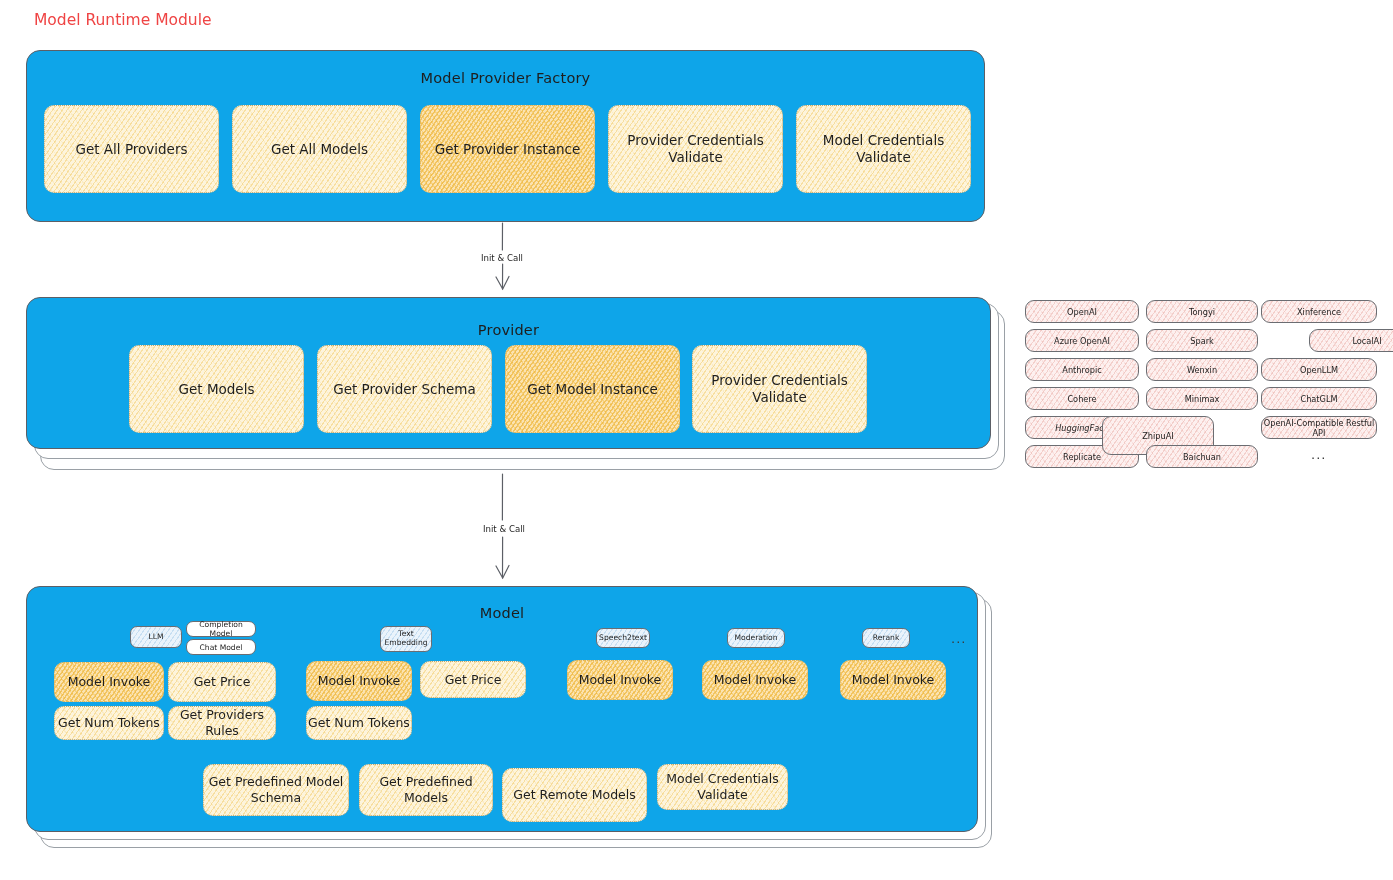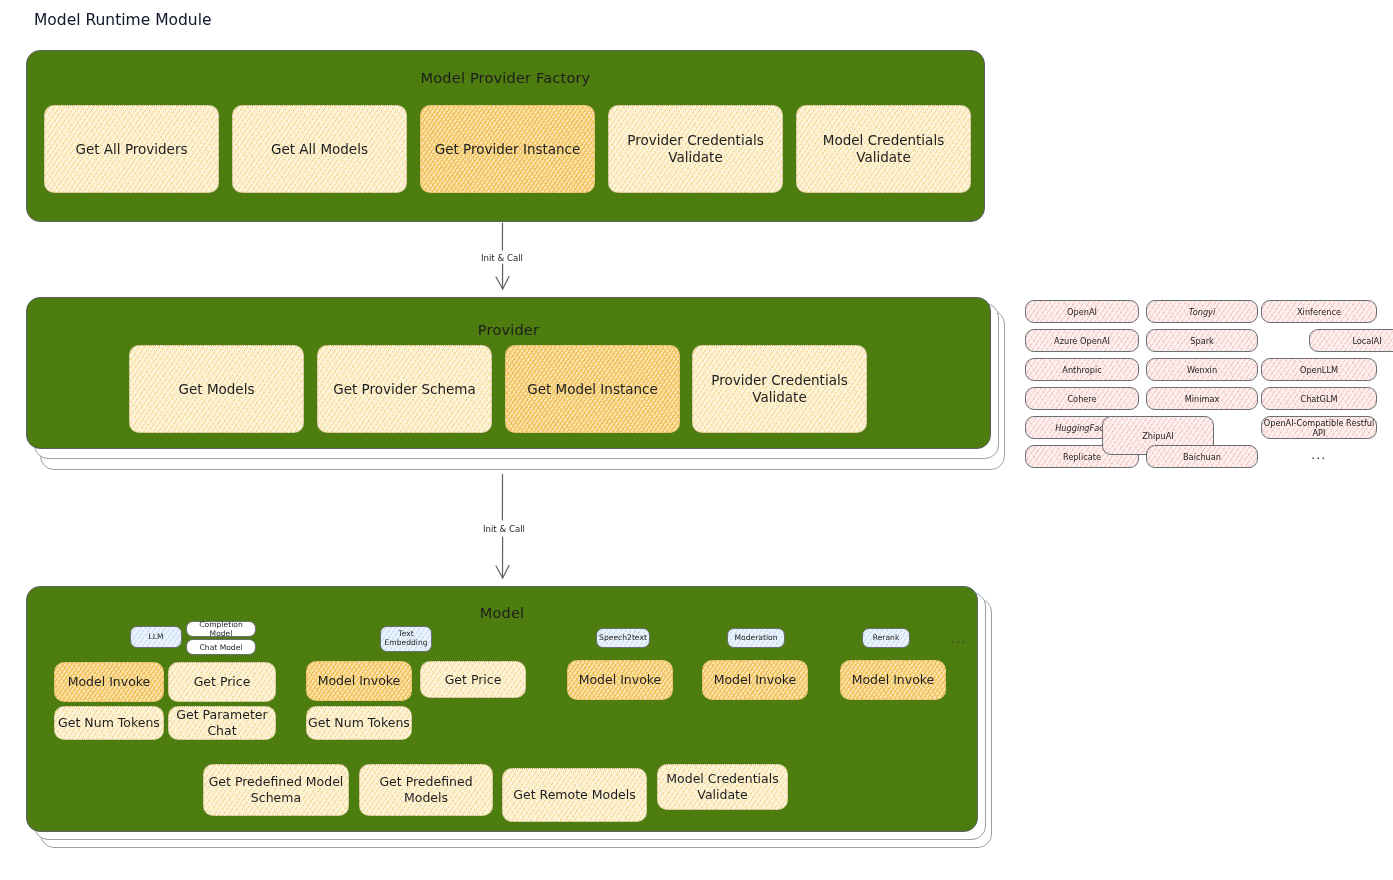--- a/index.html
+++ b/index.html
@@ -18,21 +18,21 @@
   }
 
   
   .hd {
     position: absolute;
     box-sizing: border-box;
   }
   .panel {
     border: 1.4px solid #5c5f66;
     border-radius: 14px;
-    background: #4d7c0f;
+    background: #0ea5e9;
   }
   .panel-shadow {
     border: 1.2px solid #9aa0a6;
     border-radius: 14px;
     background: #ffffff;
   }
 
   .title {
     position: absolute;
     width: 100%;
@@ -132,21 +132,21 @@
     white-space: nowrap;
     background: #ffffff;
     padding: 0 3px;
   }
 
   #page-title {
     position: absolute;
     left: 34px;
     top: 11px;
     font-size: 15.5px;
-    color: #0f172a;
+    color: #ef4444;
   }
 
   svg.overlay {
     position: absolute;
     left: 0;
     top: 0;
     width: 1393px;
     height: 880px;
     pointer-events: none;
   }
@@ -177,21 +177,21 @@
 <div class="ybox hot" style="left:505px; top:345px; width:175px; height:88px;">Get Model Instance</div>
 <div class="ybox" style="left:692px; top:345px; width:175px; height:88px;">Provider Credentials Validate</div>
 
 <div id="provider-list">
     <div class="pbox" style="left: 1025px; top: 300px; width: 114px; height: 23px;">OpenAI</div>
     <div class="pbox" style="left: 1025px; top: 329px; width: 114px; height: 23px; text-align: right;">Azure OpenAI</div>
     <div class="pbox" style="left: 1025px; top: 358px; width: 114px; height: 23px;">Anthropic</div>
     <div class="pbox" style="left: 1025px; top: 387px; width: 114px; height: 23px;">Cohere</div>
     <div class="pbox" style="left: 1025px; top: 416px; width: 114px; height: 23px; font-style: italic;">HuggingFace</div>
     <div class="pbox" style="left: 1025px; top: 445px; width: 114px; height: 23px;">Replicate</div>
-    <div class="pbox" style="left: 1146px; top: 300px; width: 112px; height: 23px; font-style: italic;">Tongyi</div>
+    <div class="pbox" style="left: 1146px; top: 300px; width: 112px; height: 23px;">Tongyi</div>
     <div class="pbox" style="left: 1146px; top: 329px; width: 112px; height: 23px;">Spark</div>
     <div class="pbox" style="left: 1146px; top: 358px; width: 112px; height: 23px;">Wenxin</div>
     <div class="pbox" style="left: 1146px; top: 387px; width: 112px; height: 23px;">Minimax</div>
     <div class="pbox" style="left: 1102px; top: 416px; width: 112px; height: 39px;">ZhipuAI</div>
     <div class="pbox" style="left: 1146px; top: 445px; width: 112px; height: 23px;">Baichuan</div>
     <div class="pbox" style="left: 1261px; top: 300px; width: 116px; height: 23px;">Xinference</div>
     <div class="pbox" style="left: 1261px; top: 329px; width: 116px; height: 23px; margin-left: 48px;">LocalAI</div>
     <div class="pbox" style="left: 1261px; top: 358px; width: 116px; height: 23px;">OpenLLM</div>
     <div class="pbox" style="left: 1261px; top: 387px; width: 116px; height: 23px;">ChatGLM</div>
     <div class="pbox" style="left: 1261px; top: 416px; width: 116px; height: 23px;">OpenAI-Compatible Restful API</div>
@@ -204,21 +204,21 @@
   <div class="title" style="top:18px;">Model</div>
 </div>
 
 <div id="model-types">
     <div class="bbox" style="left: 130px; top: 626px; width: 52px; height: 22px;">LLM</div>
     <div class="wbox" style="left: 186px; top: 621px; width: 70px; height: 16px;">Completion Model</div>
     <div class="wbox" style="left: 186px; top: 639px; width: 70px; height: 16px;">Chat Model</div>
     <div class="ybox hot" style="left: 54px; top: 662px; width: 110px; height: 40px; font-size: 12.5px;">Model Invoke</div>
     <div class="ybox" style="left: 168px; top: 662px; width: 108px; height: 40px; font-size: 12.5px;">Get Price</div>
     <div class="ybox" style="left: 54px; top: 706px; width: 110px; height: 34px; font-size: 12.5px;">Get Num Tokens</div>
-    <div class="ybox" style="left: 168px; top: 706px; width: 108px; height: 34px; font-size: 12.5px;">Get Parameter Chat</div>
+    <div class="ybox" style="left: 168px; top: 706px; width: 108px; height: 34px; font-size: 12.5px;">Get Providers Rules</div>
     <div class="bbox" style="left: 380px; top: 626px; width: 52px; height: 26px;">Text Embedding</div>
     <div class="ybox hot" style="left: 306px; top: 661px; width: 106px; height: 40px; font-size: 12.5px;">Model Invoke</div>
     <div class="ybox" style="left: 420px; top: 661px; width: 106px; height: 37px; font-size: 12.5px;">Get Price</div>
     <div class="ybox" style="left: 306px; top: 706px; width: 106px; height: 34px; font-size: 12.5px;">Get Num Tokens</div>
     <div class="bbox" style="left: 596px; top: 628px; width: 54px; height: 20px;">Speech2text</div>
     <div class="ybox hot" style="left: 567px; top: 660px; width: 106px; height: 40px; font-size: 12.5px;">Model Invoke</div>
     <div class="bbox" style="left: 727px; top: 628px; width: 58px; height: 20px;">Moderation</div>
     <div class="ybox hot" style="left: 702px; top: 660px; width: 106px; height: 40px; font-size: 12.5px;">Model Invoke</div>
     <div class="bbox" style="left: 862px; top: 628px; width: 48px; height: 20px;">Rerank</div>
     <div class="ybox hot" style="left: 840px; top: 660px; width: 106px; height: 40px; font-size: 12.5px;">Model Invoke</div>

